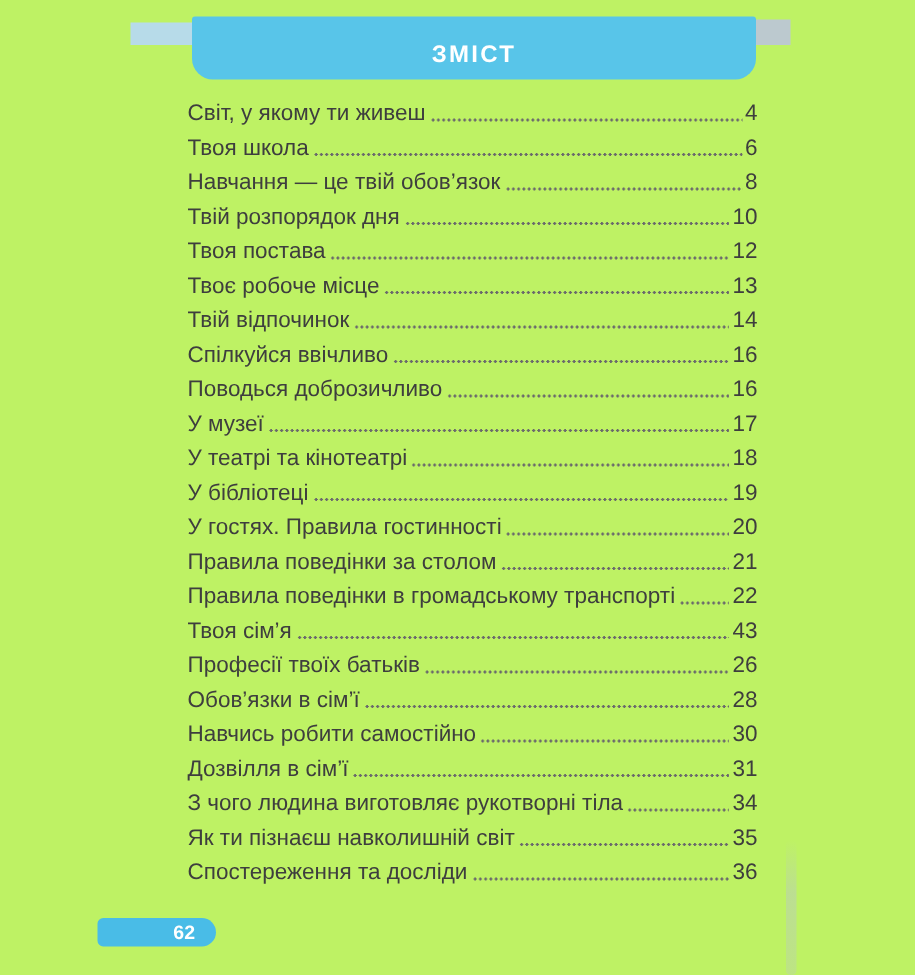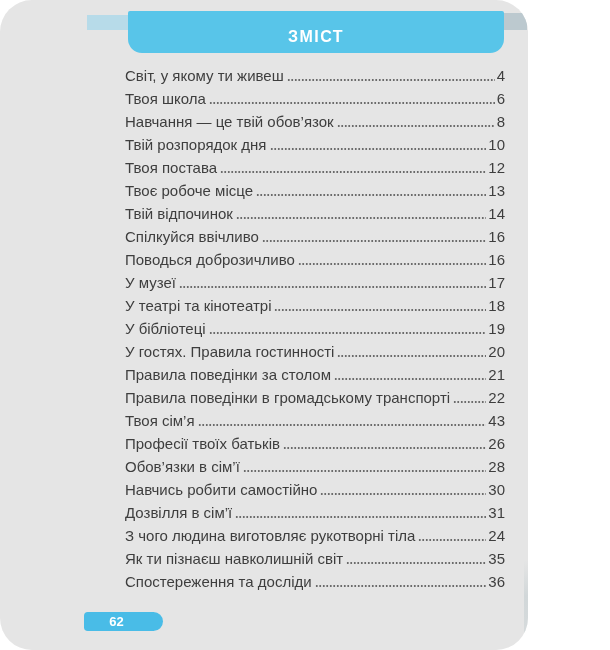--- a/index.html
+++ b/index.html
@@ -3,25 +3,24 @@
 <meta charset="utf-8">
 <style>
   html, body {
     margin: 0;
     padding: 0;
     background: #ffffff;
     font-family: "Liberation Sans", sans-serif;
   }
   .canvas {
     position: relative;
-    width: 528px;
+    width: 610px;
     height: 650px;
-    background: #e5e5e5;
+    background: #bef264;
     overflow: hidden;
-    border-radius: 32px;
   }
   
   .ribbon-left {
     position: absolute;
     left: 87px; top: 15px;
     width: 42px; height: 15px;
     background: #b7dbe9;
   }
   .ribbon-right {
     position: absolute;
@@ -75,27 +74,27 @@
     background-repeat: repeat-x;
     background-position: left center;
   }
   .toc-page {
     line-height: 20px;
     white-space: nowrap;
   }
   
   .page-badge {
     position: absolute;
-    left: 84px; top: 612px;
+    left: 65px; top: 612px;
     width: 79px; height: 19px;
     background: #49bce7;
     border-radius: 4px 10px 10px 4px;
     display: flex;
     align-items: center;
-    justify-content: center;
+    justify-content: flex-end;
     box-sizing: border-box;
     padding-right: 14px;
   }
   .page-badge .badge-text {
     color: #ffffff;
     font-size: 13px;
     font-weight: bold;
   }
   
   .edge-shadow {
@@ -218,21 +217,21 @@
         <span class="toc-page">30</span>
       </div>
       <div class="toc-row">
         <span class="toc-title">Дозвілля в сім’ї</span>
         <span class="toc-leader"></span>
         <span class="toc-page">31</span>
       </div>
       <div class="toc-row">
         <span class="toc-title">З чого людина виготовляє рукотворні тіла</span>
         <span class="toc-leader"></span>
-        <span class="toc-page">24</span>
+        <span class="toc-page">34</span>
       </div>
       <div class="toc-row">
         <span class="toc-title">Як ти пізнаєш навколишній світ</span>
         <span class="toc-leader"></span>
         <span class="toc-page">35</span>
       </div>
       <div class="toc-row">
         <span class="toc-title">Спостереження та досліди</span>
         <span class="toc-leader"></span>
         <span class="toc-page">36</span>

